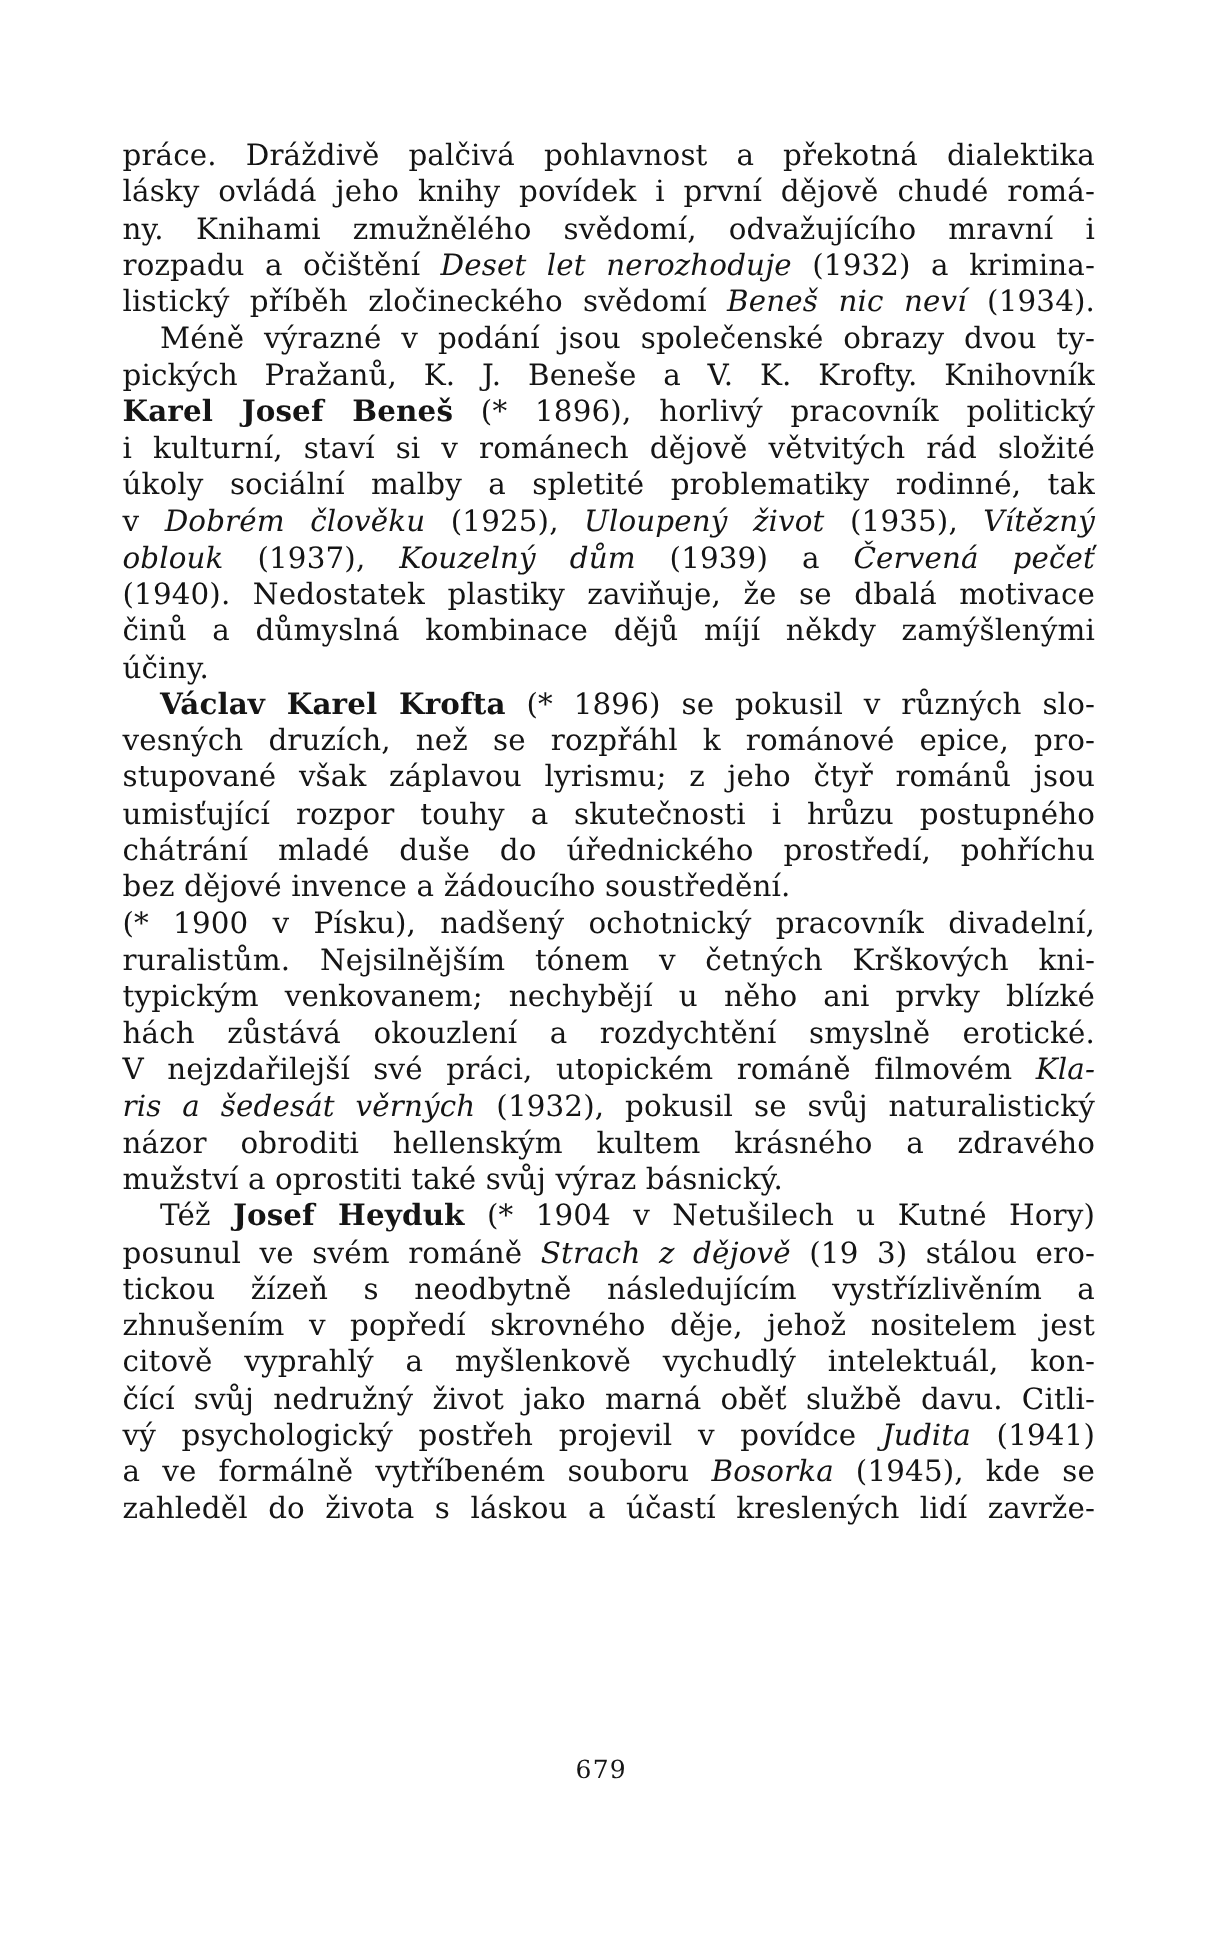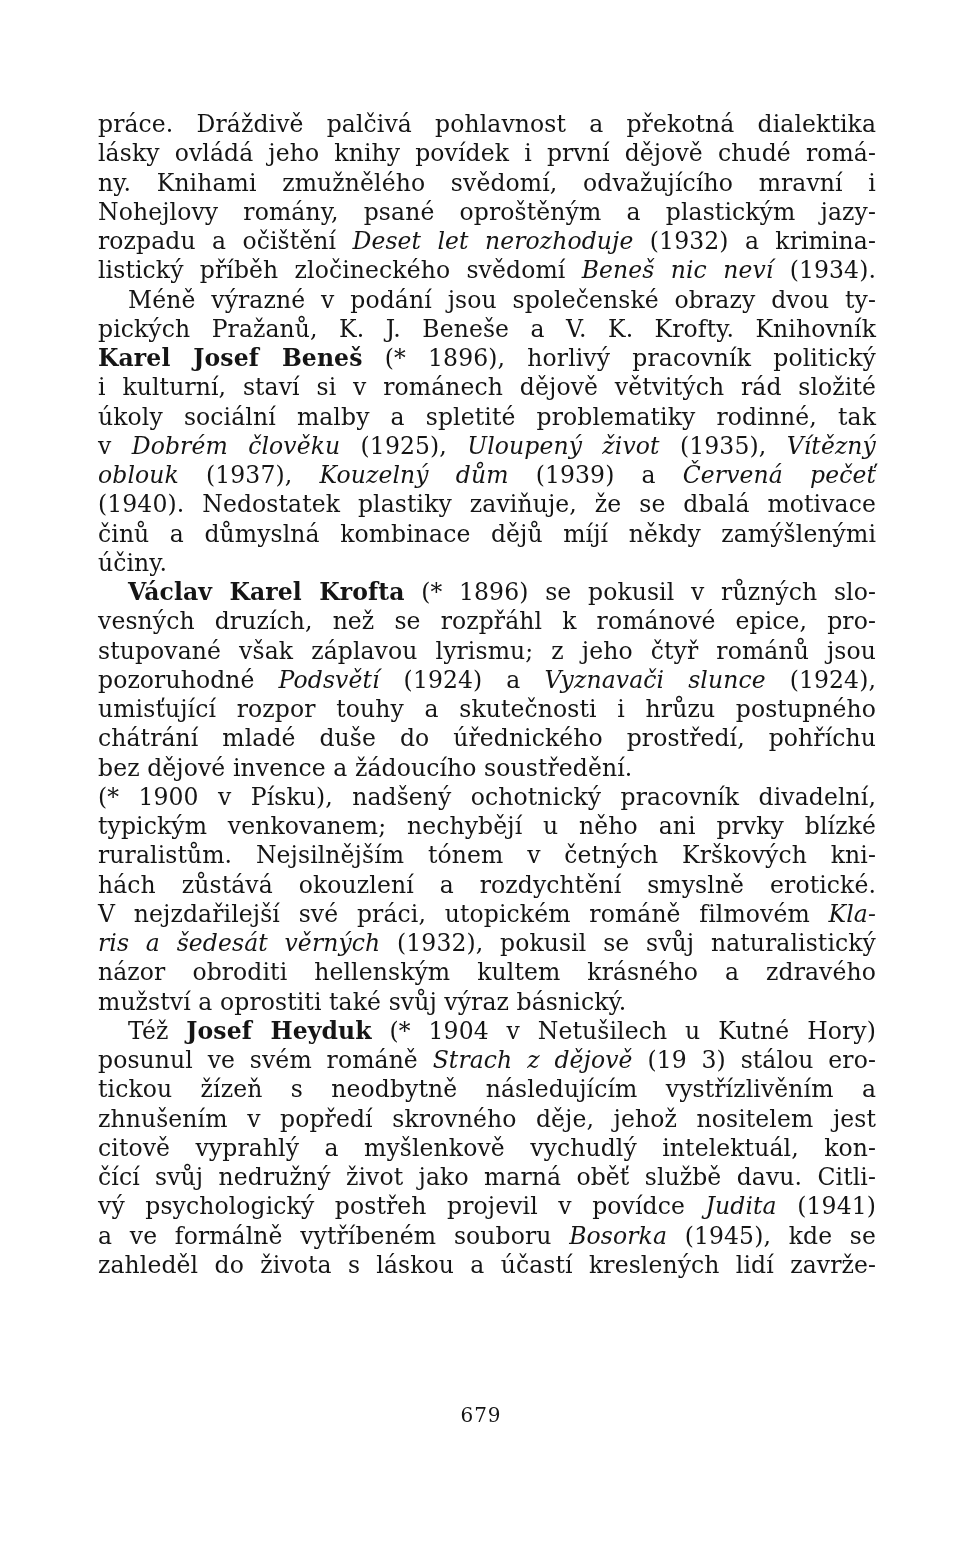--- a/index.html
+++ b/index.html
@@ -51,43 +51,41 @@
   }
 </style>
 </head>
 <body>
 
 <div class="page">
   <div class="text-block" id="text-block">
       <div class="line just"><span>práce. Dráždivě palčivá pohlavnost a překotná dialektika</span></div>
       <div class="line just"><span>lásky ovládá jeho knihy povídek i první dějově chudé romá-</span></div>
       <div class="line just"><span>ny. Knihami zmužnělého svědomí, odvažujícího mravní i</span></div>
-      <div class="line just"><span>Nohejlovy romány, psané oproštěným a plastickým jazy-</span></div>
       <div class="line just"><span>rozpadu a očištění </span><span class="i">Deset let nerozhoduje</span><span> (1932) a krimina-</span></div>
       <div class="line just"><span>listický příběh zločineckého svědomí </span><span class="i">Beneš nic neví</span><span> (1934).</span></div>
       <div class="line indent just"><span>Méně výrazné v podání jsou společenské obrazy dvou ty-</span></div>
       <div class="line just"><span>pických Pražanů, K. J. Beneše a V. K. Krofty. Knihovník</span></div>
       <div class="line just"><span class="b">Karel Josef Beneš</span><span> (* 1896), horlivý pracovník politický</span></div>
       <div class="line just"><span>i kulturní, staví si v románech dějově větvitých rád složité</span></div>
       <div class="line just"><span>úkoly sociální malby a spletité problematiky rodinné, tak</span></div>
       <div class="line just"><span>v </span><span class="i">Dobrém člověku</span><span> (1925), </span><span class="i">Uloupený život</span><span> (1935), </span><span class="i">Vítězný</span></div>
       <div class="line just"><span class="i">oblouk</span><span> (1937), </span><span class="i">Kouzelný dům</span><span> (1939) a </span><span class="i">Červená pečeť</span></div>
       <div class="line just"><span>(1940). Nedostatek plastiky zaviňuje, že se dbalá motivace</span></div>
       <div class="line just"><span>činů a důmyslná kombinace dějů míjí někdy zamýšlenými</span></div>
       <div class="line"><span>účiny.</span></div>
       <div class="line indent just"><span class="b">Václav Karel Krofta</span><span> (* 1896) se pokusil v různých slo-</span></div>
       <div class="line just"><span>vesných druzích, než se rozpřáhl k románové epice, pro-</span></div>
       <div class="line just"><span>stupované však záplavou lyrismu; z jeho čtyř románů jsou</span></div>
-      <div class="line just"><span>pozoruhodné </span><span class="i">Podsvětí</span><span> (1924) a </span><span class="i">Vyznavači slunce</span><span> (1924),</span></div>
       <div class="line just"><span>umisťující rozpor touhy a skutečnosti i hrůzu postupného</span></div>
       <div class="line just"><span>chátrání mladé duše do úřednického prostředí, pohříchu</span></div>
       <div class="line"><span>bez dějové invence a žádoucího soustředění.</span></div>
       <div class="line just"><span>(* 1900 v Písku), nadšený ochotnický pracovník divadelní,</span></div>
+      <div class="line just"><span>ruralistům. Nejsilnějším tónem v četných Krškových kni-</span></div>
       <div class="line just"><span>typickým venkovanem; nechybějí u něho ani prvky blízké</span></div>
-      <div class="line just"><span>ruralistům. Nejsilnějším tónem v četných Krškových kni-</span></div>
       <div class="line just"><span>hách zůstává okouzlení a rozdychtění smyslně erotické.</span></div>
       <div class="line just"><span>V nejzdařilejší své práci, utopickém románě filmovém </span><span class="i">Kla-</span></div>
       <div class="line just"><span class="i">ris a šedesát věrných</span><span> (1932), pokusil se svůj naturalistický</span></div>
       <div class="line just"><span>názor obroditi hellenským kultem krásného a zdravého</span></div>
       <div class="line"><span>mužství a oprostiti také svůj výraz básnický.</span></div>
       <div class="line indent just"><span>Též </span><span class="b">Josef Heyduk</span><span> (* 1904 v Netušilech u Kutné Hory)</span></div>
       <div class="line just"><span>posunul ve svém románě </span><span class="i">Strach z dějově</span><span> (19 3) stálou ero-</span></div>
       <div class="line just"><span>tickou žízeň s neodbytně následujícím vystřízlivěním a</span></div>
       <div class="line just"><span>zhnušením v popředí skrovného děje, jehož nositelem jest</span></div>
       <div class="line just"><span>citově vyprahlý a myšlenkově vychudlý intelektuál, kon-</span></div>

